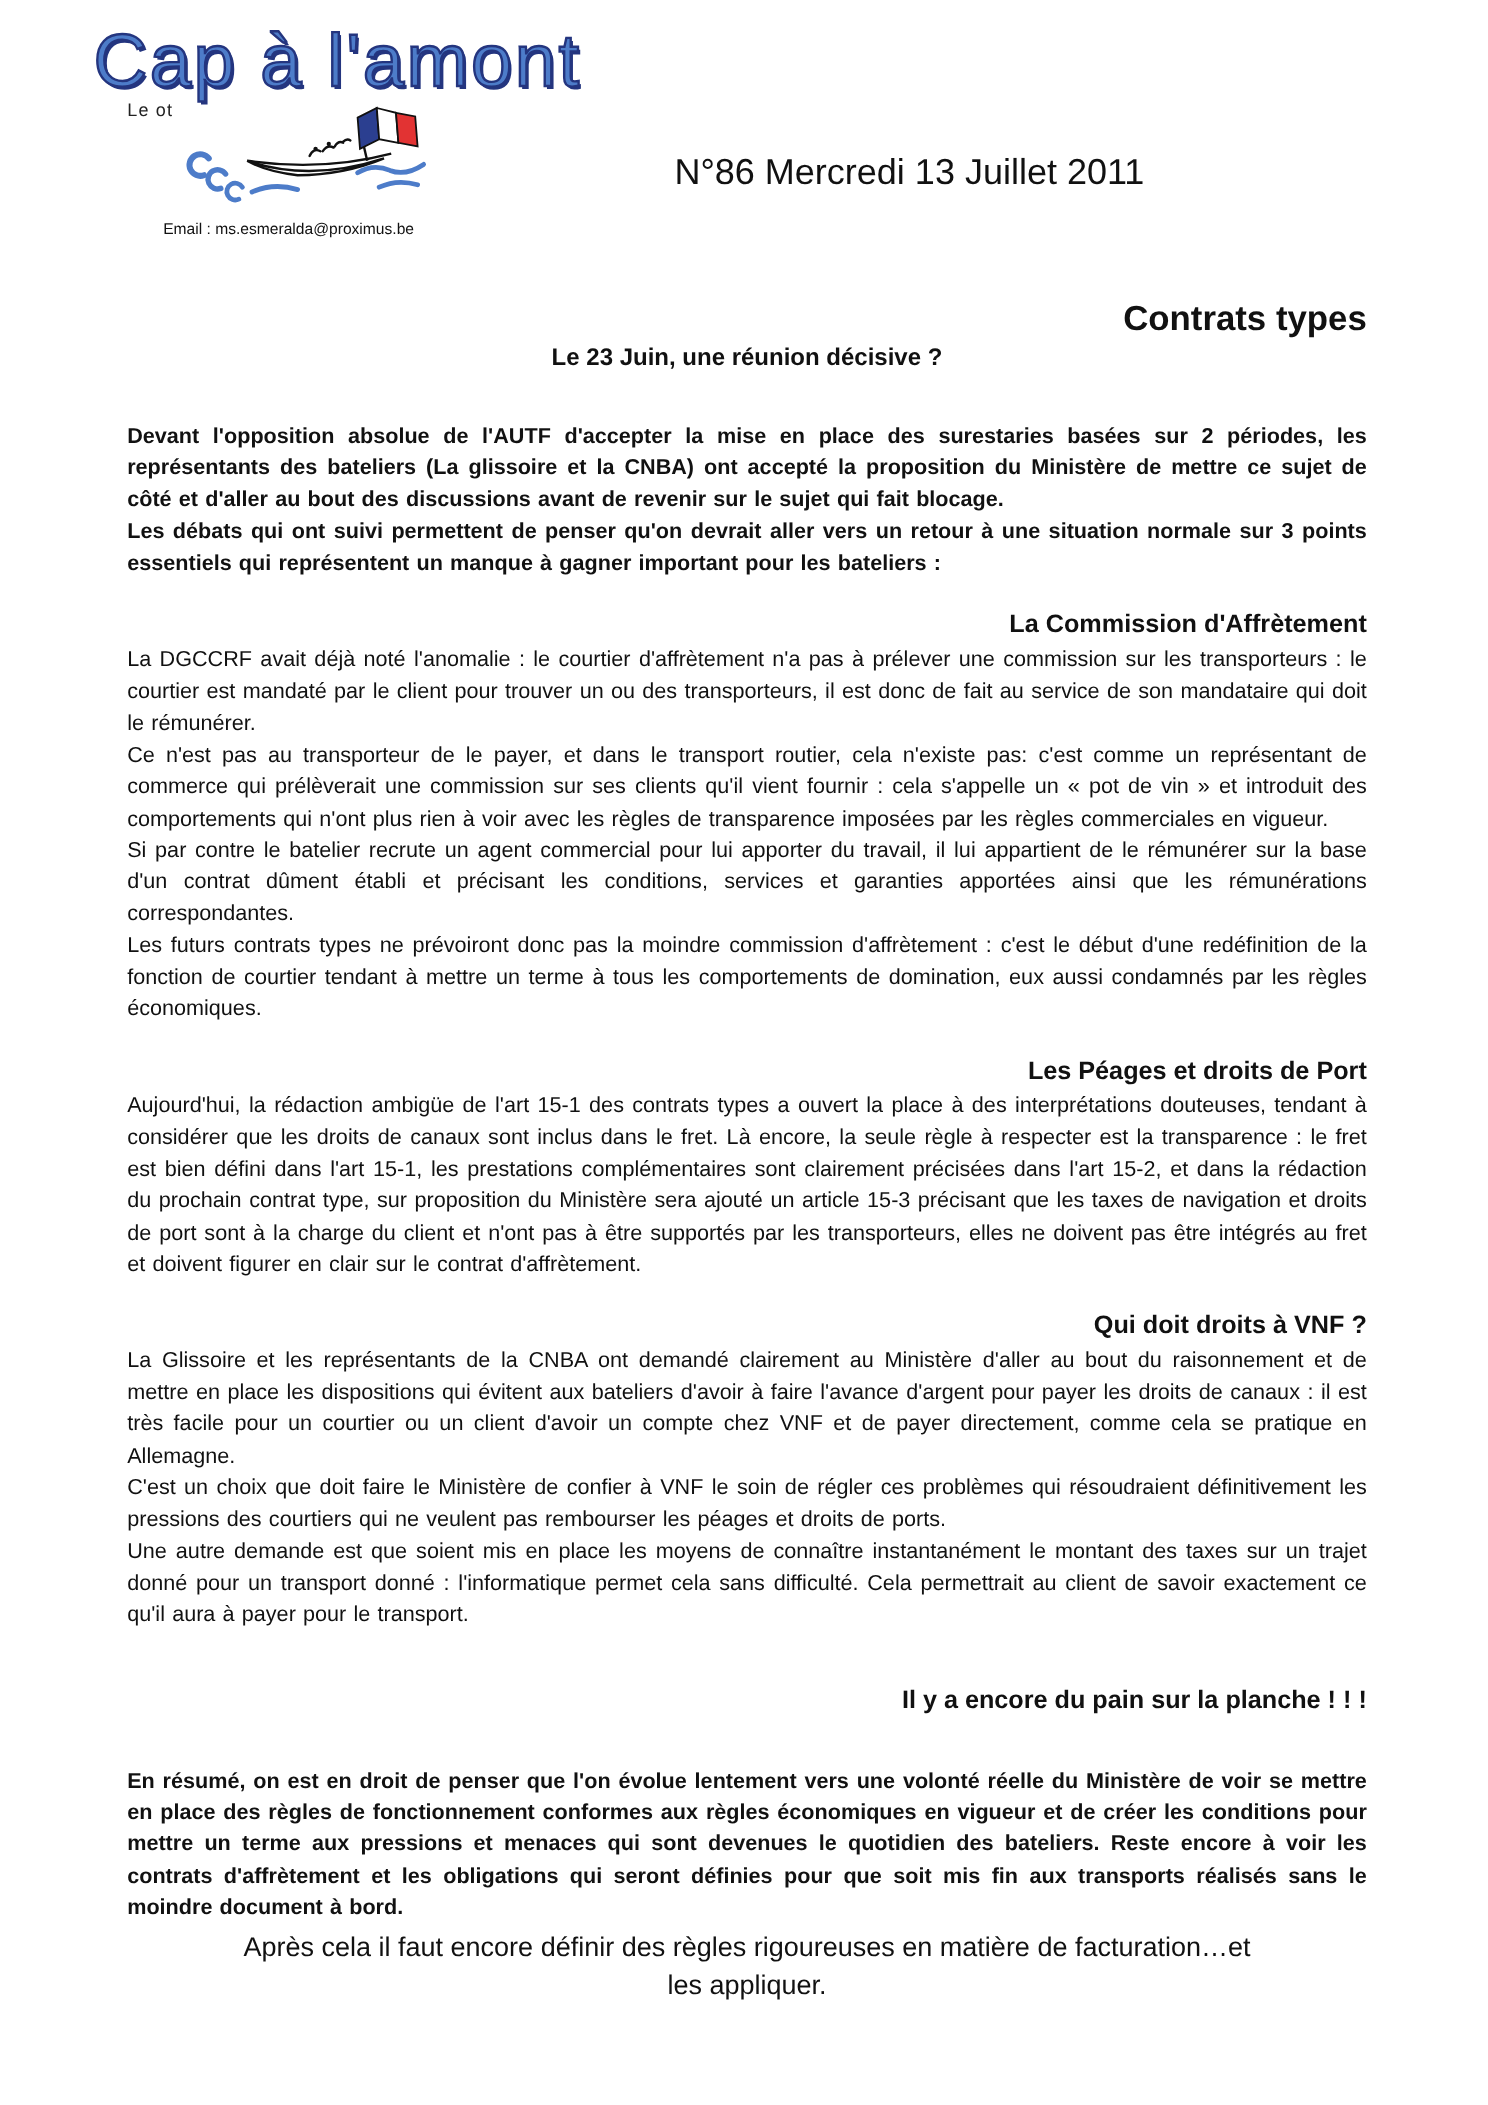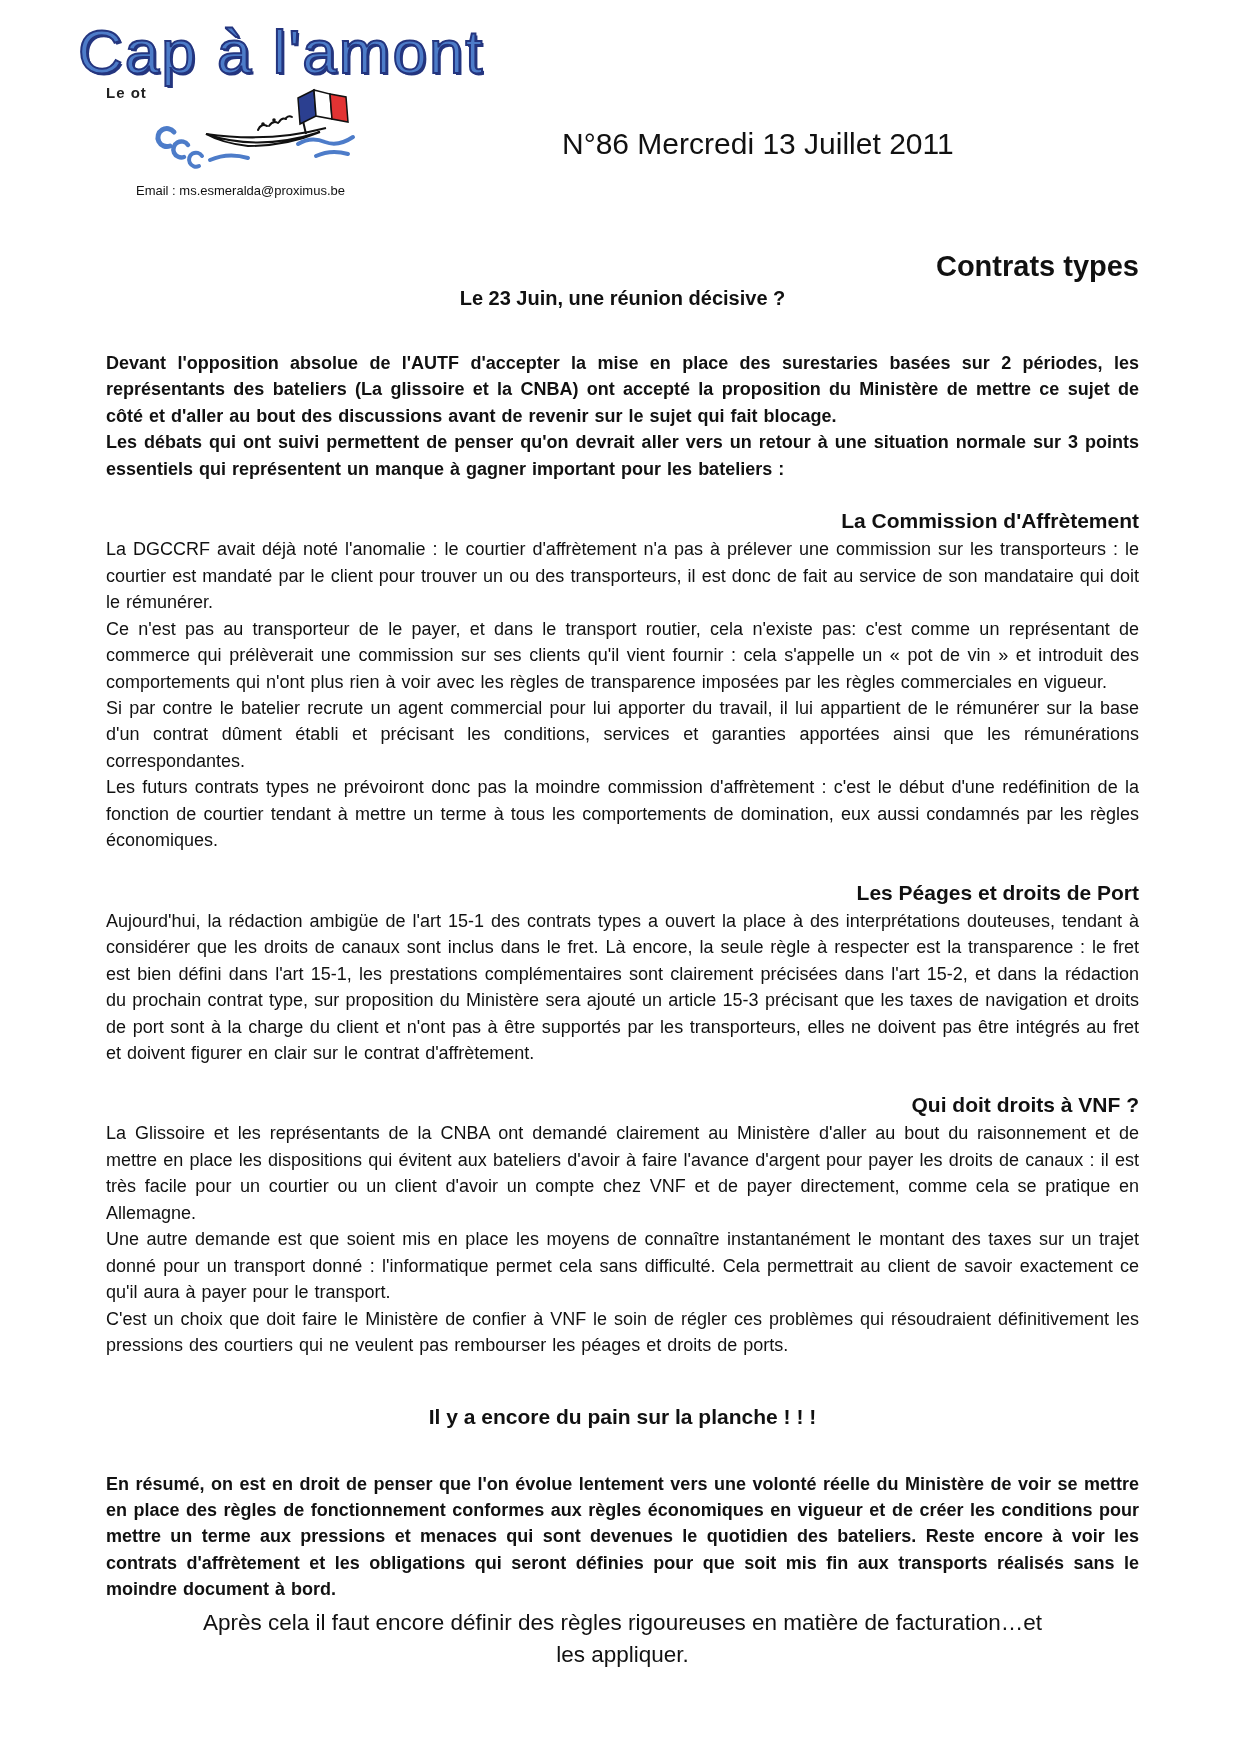--- a/index.html
+++ b/index.html
@@ -9,21 +9,21 @@
     height: 1754px;
     background: #ffffff;
     font-family: "Liberation Sans", sans-serif;
     color: #111;
     overflow: hidden;
   }
   
   .header { position: relative; height: 228px; }
   .logo-ghost {
     position: absolute; left: 106px; top: 84px;
-    font-size: 15px; font-weight: bold; color: #222; z-index: 0;
+    font-size: 15px; font-weight: normal; color: #222; z-index: 0;
     letter-spacing: 1px;
   }
   .logo {
     position: absolute; left: 78px; top: 16px; z-index: 1;
     font-size: 62px; font-weight: normal; letter-spacing: 2px;
     color: #4d7cc9;
     -webkit-text-stroke: 2px #24357f;
     text-shadow: 2px 2px 0 #24357f;
     white-space: nowrap;
   }
@@ -50,21 +50,21 @@
     font-size: 18px; line-height: 1.47; text-align: justify;
     margin: 0; word-spacing: 1px;
   }
   p.bold { font-weight: bold; }
   h2.sec-heading {
     font-size: 21px; font-weight: bold;
     margin: 27px 0 3px 0;
     text-align: right;
   }
   .banner {
-    text-align: center; font-size: 21px; font-weight: bold;
+    text-align: right; font-size: 21px; font-weight: bold;
     margin: 46px 0 42px 0;
   }
   .closing {
     text-align: center; font-size: 22.5px; font-weight: normal;
     line-height: 1.45; margin: 4px 90px 0 90px;
   }
 </style>
 </head>
 <body>
 
@@ -114,22 +114,22 @@
     <p class="body-par">La DGCCRF avait déjà noté l'anomalie : le courtier d'affrètement n'a pas à prélever une commission sur les transporteurs : le courtier est mandaté par le client pour trouver un ou des transporteurs, il est donc de fait au service de son mandataire qui doit le rémunérer.</p>
     <p class="body-par">Ce n'est pas au transporteur de le payer, et dans le transport routier, cela n'existe pas: c'est comme un représentant de commerce qui prélèverait une commission sur ses clients qu'il vient fournir : cela s'appelle un « pot de vin » et introduit des comportements qui n'ont plus rien à voir avec les règles de transparence imposées par les règles commerciales en vigueur.</p>
     <p class="body-par">Si par contre le batelier recrute un agent commercial pour lui apporter du travail, il lui appartient de le rémunérer sur la base d'un contrat dûment établi et précisant les conditions, services et garanties apportées ainsi que les rémunérations correspondantes.</p>
     <p class="body-par">Les futurs contrats types ne prévoiront donc pas la moindre commission d'affrètement : c'est le début d'une redéfinition de la fonction de courtier tendant à mettre un terme à tous les comportements de domination, eux aussi condamnés par les règles économiques.</p>
 
     <h2 class="sec-heading">Les Péages et droits de Port</h2>
     <p class="body-par">Aujourd'hui, la rédaction ambigüe de l'art 15-1 des contrats types a ouvert la place à des interprétations douteuses, tendant à considérer que les droits de canaux sont inclus dans le fret. Là encore, la seule règle à respecter est la transparence : le fret est bien défini dans l'art 15-1, les prestations complémentaires sont clairement précisées dans l'art 15-2, et dans la rédaction du prochain contrat type, sur proposition du Ministère sera ajouté un article 15-3 précisant que les taxes de navigation et droits de port sont à la charge du client et n'ont pas à être supportés par les transporteurs, elles ne doivent pas être intégrés au fret et doivent figurer en clair sur le contrat d'affrètement.</p>
 
     <h2 class="sec-heading">Qui doit droits à VNF ?</h2>
     <p class="body-par">La Glissoire et les représentants de la CNBA ont demandé clairement au Ministère d'aller au bout du raisonnement et de mettre en place les dispositions qui évitent aux bateliers d'avoir à faire l'avance d'argent pour payer les droits de canaux : il est très facile pour un courtier ou un client d'avoir un compte chez VNF et de payer directement, comme cela se pratique en Allemagne.</p>
+    <p class="body-par">C'est un choix que doit faire le Ministère de confier à VNF le soin de régler ces problèmes qui résoudraient définitivement les pressions des courtiers qui ne veulent pas rembourser les péages et droits de ports.</p>
     <p class="body-par">Une autre demande est que soient mis en place les moyens de connaître instantanément le montant des taxes sur un trajet donné pour un transport donné : l'informatique permet cela sans difficulté. Cela permettrait au client de savoir exactement ce qu'il aura à payer pour le transport.</p>
-    <p class="body-par">C'est un choix que doit faire le Ministère de confier à VNF le soin de régler ces problèmes qui résoudraient définitivement les pressions des courtiers qui ne veulent pas rembourser les péages et droits de ports.</p>
 
     <div class="banner">Il y a encore du pain sur la planche ! ! !</div>
 
     <p class="body-par bold">En résumé, on est en droit de penser que l'on évolue lentement vers une volonté réelle du Ministère de voir se mettre en place des règles de fonctionnement conformes aux règles économiques en vigueur et de créer les conditions pour mettre un terme aux pressions et menaces qui sont devenues le quotidien des bateliers. Reste encore à voir les contrats d'affrètement et les obligations qui seront définies pour que soit mis fin aux transports réalisés sans le moindre document à bord.</p>
 
     <div class="closing">Après cela il faut encore définir des règles rigoureuses en matière de facturation…et les appliquer.</div>
 
   </div>
 </div>
 

